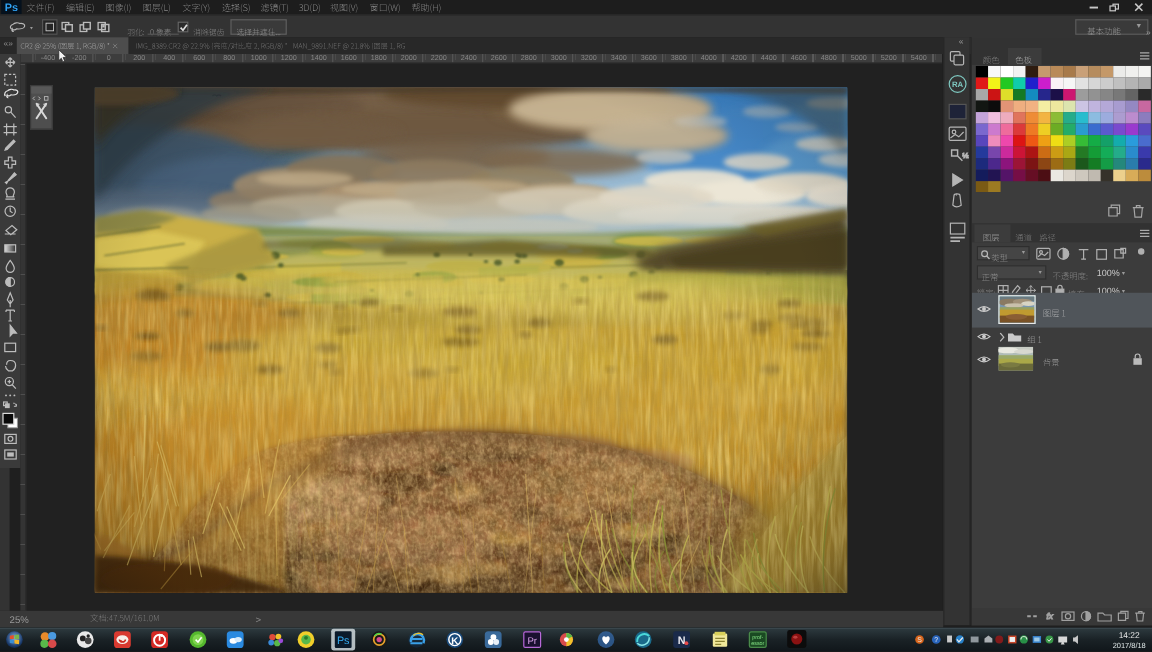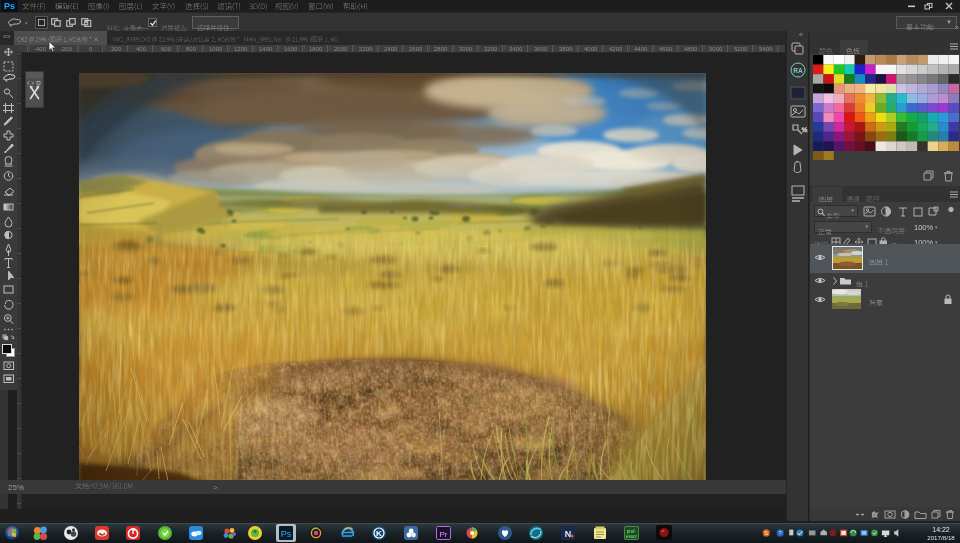--- a/index.html
+++ b/index.html
@@ -38,21 +38,21 @@
 
   
   #canvas { left:22px; top:53px; width:763px; height:456px; background:#212121; }
   #photo { left:79px; top:73px; width:627px; height:421px; }
 
   
   #iconstrip { left:786px; top:31px; width:22px; height:490px; background:#333333; border-left:1px solid #262626;}
   #panels { left:809px; top:31px; width:151px; height:490px; background:#3c3c3c; border-left:1px solid #2a2a2a; }
 
   
-  #statusbar { left:0; top:480px; width:786px; height:14px; background:#383838; color:#9a9a9a; font-size:8px; }
+  #statusbar { left:0; top:509px; width:786px; height:14px; background:#383838; color:#9a9a9a; font-size:8px; }
 
   
   #taskbar { left:0; top:523px; width:960px; height:20px; background:#14171a; }
 </style>
 </head>
 <body>
 <div id="stage">
 
   <div class="abs" id="menubar">
     <span class="abs" style="left:22px;top:2px"><svg width="23.4" height="9.8" style="overflow:visible">

